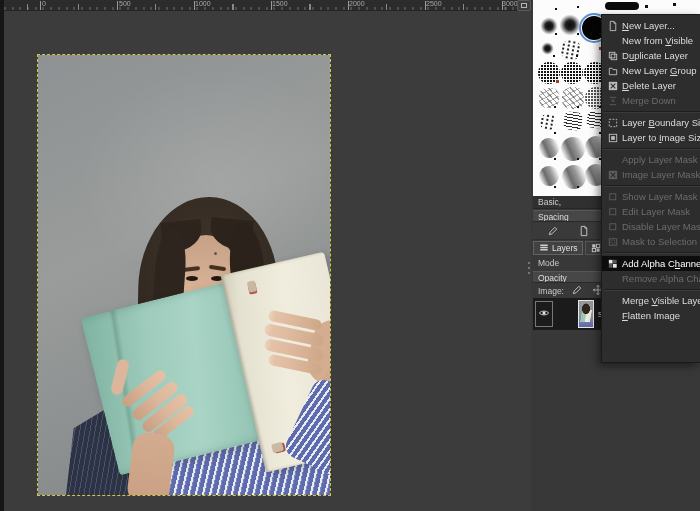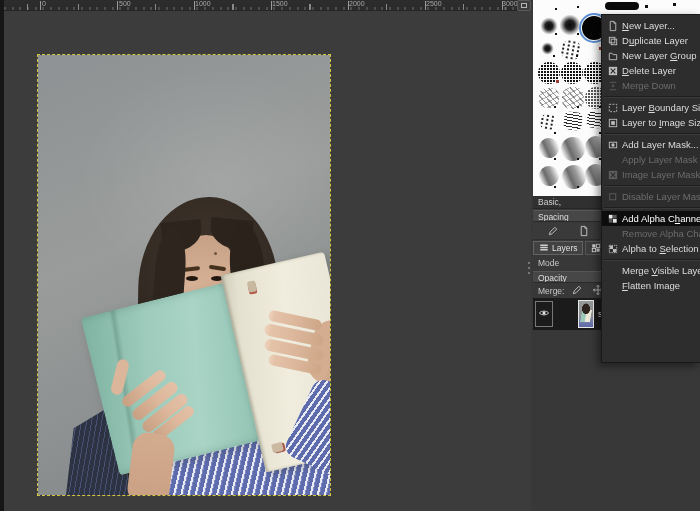--- a/index.html
+++ b/index.html
@@ -251,21 +251,21 @@
             <rect x="7" y="7" width="3.5" height="3.5" fill="#d0d0d0"></rect>
             <rect x="7" y="2.5" width="3.5" height="3.5" fill="none" stroke="#d0d0d0" stroke-width="1"></rect>
             <rect x="2.5" y="7" width="3.5" height="3.5" fill="none" stroke="#d0d0d0" stroke-width="1"></rect>
           </svg>
           <span>Channels</span>
         </div>
       </div>
     <div class="bar mode-row">Mode</div>
     <div class="bar slider-bar opacity-row">Opacity</div>
     <div class="lock-row">
-      <span>Merge:</span>
+      <span>Image:</span>
       <span class="lkic" id="lock-icons" style="display: flex; gap: 9px;">
           <span><svg width="12" height="12" viewBox="0 0 13 13">
               <path d="M2.5 10.5l1-3l5-5l2 2l-5 5z" fill="none" stroke="#c4c4c4" stroke-width="1"></path>
             </svg></span>
           <span><svg width="12" height="12" viewBox="0 0 13 13">
               <path d="M6.5 1.5v10M1.5 6.5h10" fill="none" stroke="#c4c4c4" stroke-width="1"></path>
               <path d="M5 3l1.5-1.5L8 3M5 10l1.5 1.5L8 10M3 5L1.5 6.5L3 8M10 5l1.5 1.5L10 8" fill="none" stroke="#c4c4c4" stroke-width="1"></path>
             </svg></span>
           <span><svg width="12" height="12" viewBox="0 0 13 13">
               <rect x="2" y="2" width="4" height="4" fill="#c4c4c4"></rect>
@@ -291,20 +291,24 @@
       <div class="mi">
         <span class="ic">
           <svg width="12" height="12" viewBox="0 0 13 13">
             <path d="M3.5 1.5h4l2 2v8h-6z" fill="none" stroke="#bdbdbd" stroke-width="1"></path>
             <path d="M7.5 1.5v2h2" fill="none" stroke="#bdbdbd" stroke-width="1"></path>
           </svg>
         </span>
         <span class="lb"><u>N</u>ew Layer...</span>
       </div>
       <div class="mi">
+        <span class="ic"></span>
+        <span class="lb">New from <u>V</u>isible</span>
+      </div>
+      <div class="mi">
         <span class="ic">
           <svg width="12" height="12" viewBox="0 0 13 13">
             <rect x="2.5" y="2.5" width="6" height="6" fill="none" stroke="#bdbdbd" stroke-width="1"></rect>
             <rect x="4.5" y="4.5" width="6" height="6" fill="none" stroke="#bdbdbd" stroke-width="1"></rect>
           </svg>
         </span>
         <span class="lb">D<u>u</u>plicate Layer</span>
       </div>
       <div class="mi">
         <span class="ic">
@@ -345,77 +349,83 @@
       <div class="mi">
         <span class="ic">
           <svg width="12" height="12" viewBox="0 0 13 13">
             <rect x="2.5" y="2.5" width="8" height="8" fill="none" stroke="#bdbdbd" stroke-width="1"></rect>
             <rect x="4.5" y="4.5" width="4" height="4" fill="#bdbdbd"></rect>
           </svg>
         </span>
         <span class="lb">Layer to <u>I</u>mage Size</span>
       </div>
       <div class="msep"></div>
-      <div class="mi">
-        <span class="ic">
-          <svg width="12" height="12" viewBox="0 0 13 13">
-            <rect x="2.5" y="3.5" width="8" height="6" fill="none" stroke="#bdbdbd" stroke-width="1"></rect>
-            <circle cx="6.5" cy="6.5" r="1.8" fill="#bdbdbd"></circle>
-          </svg>
-        </span>
-        <span class="lb">Add Layer Mask...</span>
-      </div>
       <div class="mi disabled">
         <span class="ic"></span>
         <span class="lb">Apply Layer Mask</span>
       </div>
       <div class="mi disabled">
         <span class="ic">
           <svg width="12" height="12" viewBox="0 0 13 13">
             <rect x="2" y="2" width="9" height="9" fill="#5d5d5d"></rect>
             <path d="M4 4l5 5M9 4l-5 5" stroke="#2d2d2d" stroke-width="1.2"></path>
           </svg>
         </span>
         <span class="lb">Image Layer Mask</span>
       </div>
       <div class="msep"></div>
       <div class="mi disabled">
         <span class="ic">
           <svg width="12" height="12" viewBox="0 0 13 13">
             <rect x="3" y="3" width="6.5" height="6.5" fill="none" stroke="#5d5d5d" stroke-width="1"></rect>
           </svg>
         </span>
+        <span class="lb">Show Layer Mask</span>
+      </div>
+      <div class="mi disabled">
+        <span class="ic">
+          <svg width="12" height="12" viewBox="0 0 13 13">
+            <rect x="3" y="3" width="6.5" height="6.5" fill="none" stroke="#5d5d5d" stroke-width="1"></rect>
+          </svg>
+        </span>
+        <span class="lb">Edit Layer Mask</span>
+      </div>
+      <div class="mi disabled">
+        <span class="ic">
+          <svg width="12" height="12" viewBox="0 0 13 13">
+            <rect x="3" y="3" width="6.5" height="6.5" fill="none" stroke="#5d5d5d" stroke-width="1"></rect>
+          </svg>
+        </span>
         <span class="lb">Disable Layer Mask</span>
+      </div>
+      <div class="mi disabled">
+        <span class="ic">
+          <svg width="12" height="12" viewBox="0 0 13 13">
+            <rect x="2.5" y="3" width="8" height="7" fill="none" stroke="#5d5d5d" stroke-width="1"></rect>
+            <circle cx="6.5" cy="6.5" r="2.2" fill="none" stroke="#5d5d5d" stroke-width="1" stroke-dasharray="1.5 1"></circle>
+          </svg>
+        </span>
+        <span class="lb">Mask to Selection</span>
       </div>
       <div class="msep"></div>
       <div class="mi hl">
         <span class="ic">
           <svg width="12" height="12" viewBox="0 0 13 13">
             <rect x="2" y="2" width="4" height="4" fill="#e8e8e8"></rect>
             <rect x="6.5" y="6.5" width="4" height="4" fill="#e8e8e8"></rect>
             <rect x="6.5" y="2" width="4" height="4" fill="#e8e8e8" opacity=".35"></rect>
             <rect x="2" y="6.5" width="4" height="4" fill="#e8e8e8" opacity=".35"></rect>
           </svg>
         </span>
         <span class="lb">Add Alpha C<u>h</u>annel</span>
       </div>
       <div class="mi disabled">
         <span class="ic"></span>
         <span class="lb">Remove Alpha Channel</span>
       </div>
-      <div class="mi">
-        <span class="ic">
-          <svg width="12" height="12" viewBox="0 0 13 13">
-            <rect x="3" y="3" width="3.5" height="3.5" fill="#bdbdbd"></rect>
-            <rect x="6.5" y="6.5" width="3.5" height="3.5" fill="#bdbdbd"></rect>
-            <rect x="2.5" y="2.5" width="8" height="8" fill="none" stroke="#bdbdbd" stroke-width="1" stroke-dasharray="1.5 1"></rect>
-          </svg>
-        </span>
-        <span class="lb">Alpha to <u>S</u>election</span>
-      </div>
       <div class="msep"></div>
       <div class="mi">
         <span class="ic"></span>
         <span class="lb">Merge <u>V</u>isible Layers...</span>
       </div>
       <div class="mi">
         <span class="ic"></span>
         <span class="lb"><u>F</u>latten Image</span>
       </div>
     </div>

